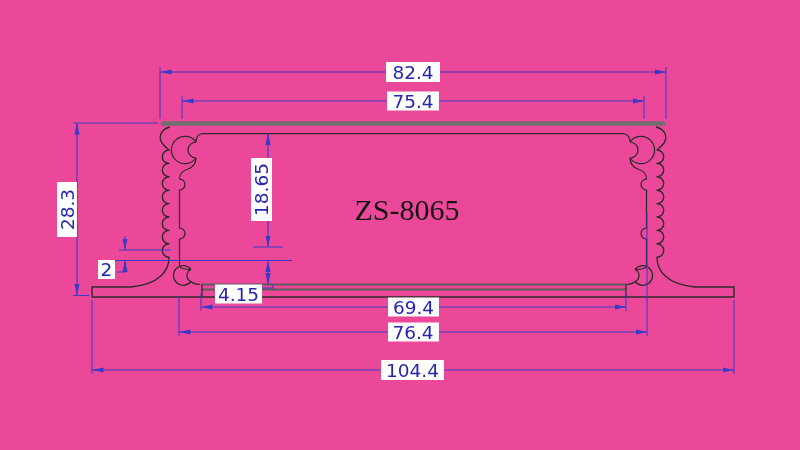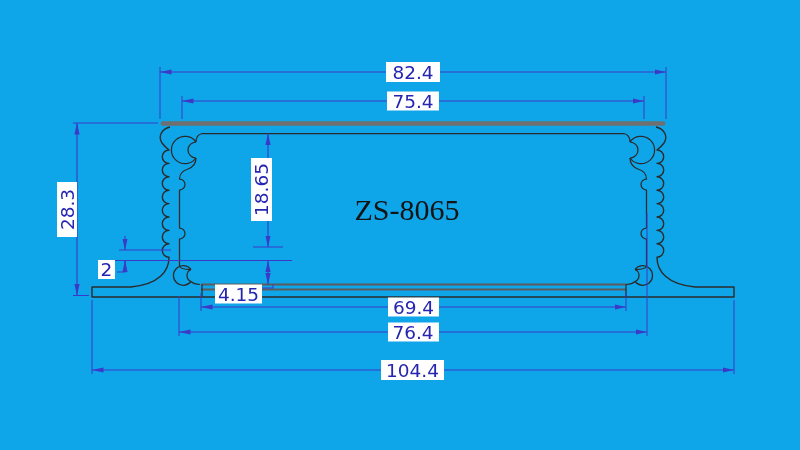--- a/index.html
+++ b/index.html
@@ -1,16 +1,16 @@
 <!DOCTYPE html>
 <html><head>
 <meta charset="utf-8">
 <style>
   html,body{margin:0;padding:0;background:#ffffff;}
-  .stage{width:800px;height:450px;position:relative;background:#0ea5e9;overflow:hidden;}
+  .stage{width:800px;height:450px;position:relative;background:#ec4899;overflow:hidden;}
   svg{display:block;}
   .dim-line{stroke:#3a3ac8;stroke-width:1.1;fill:none;}
   .ext-line{stroke:#3a3ac8;stroke-width:1;fill:none;}
   .dim-text{fill:#2525b2;font-family:"DejaVu Sans",sans-serif;font-size:18.5px;}
   .mask{fill:#ffffff;stroke:none;}
   .outline{stroke:#2b2b2b;stroke-width:1.4;fill:none;stroke-linejoin:round;}
   .outline-thin{stroke:#2b2b2b;stroke-width:1.25;fill:none;stroke-linejoin:round;}
   .thickline{stroke:#6f6f6f;stroke-width:4.5;fill:none;stroke-linecap:round;}
   .plateline{stroke:#5c5c5c;stroke-width:2;fill:none;}
   .model-text{fill:#141414;font-family:"Liberation Serif","DejaVu Serif",serif;font-size:30px;}

